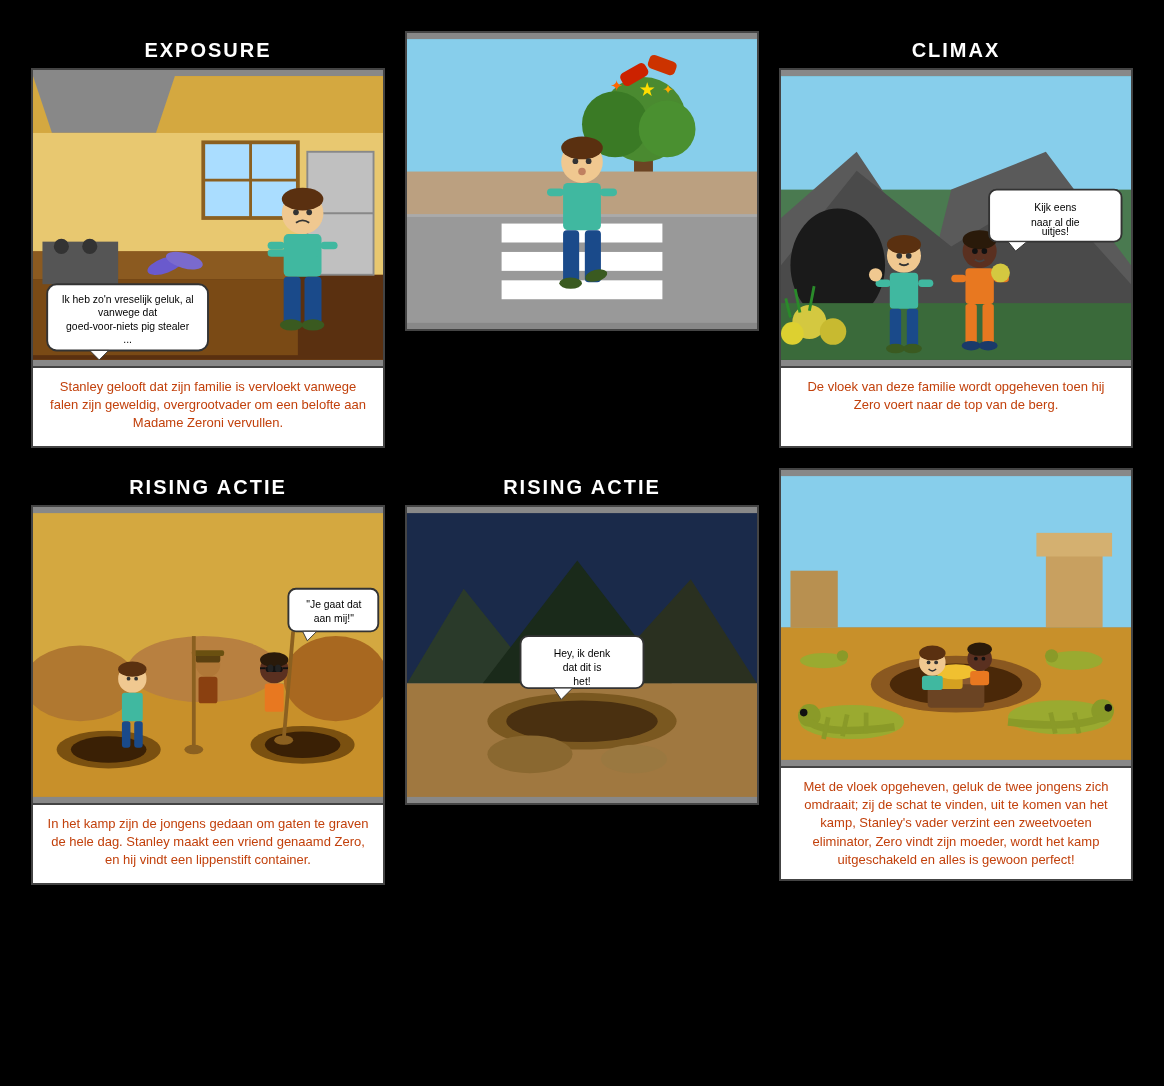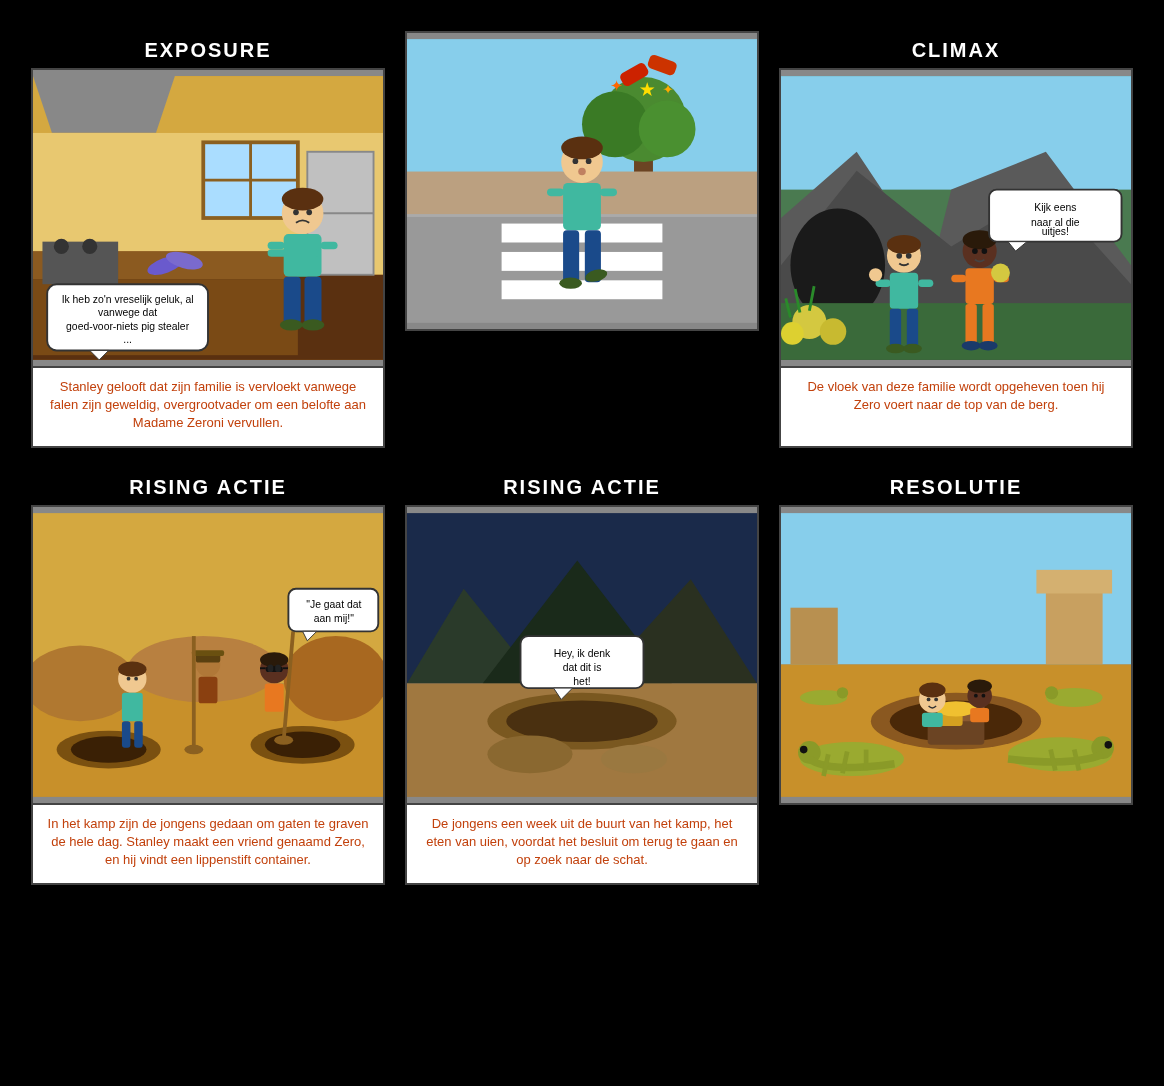--- a/index.html
+++ b/index.html
@@ -330,25 +330,23 @@
         <ellipse cx="130" cy="255" rx="45" ry="20" fill="#8a6830"></ellipse>
         <ellipse cx="240" cy="260" rx="35" ry="15" fill="#9a7840"></ellipse>
 
         <rect x="120" y="130" width="130" height="55" rx="8" fill="white" stroke="#333" stroke-width="2"></rect>
         <polygon points="155,185 175,185 163,197" fill="white" stroke="#333" stroke-width="1"></polygon>
         <text x="185" y="152" font-size="11" fill="#000" text-anchor="middle" font-family="Arial">Hey, ik denk</text>
         <text x="185" y="167" font-size="11" fill="#000" text-anchor="middle" font-family="Arial">dat dit is</text>
         <text x="185" y="182" font-size="11" fill="#000" text-anchor="middle" font-family="Arial">het!</text>
       </svg>
     </div>
-    <div class="cell-text">De jongens een week uit de buurt van het kamp, het eten van uien, voordat het besluit om terug te gaan en op zoek naar de schat.</div>
-  </div>
-
-  <div class="cell">
-    <div class="cell-title">RESOLUTIE</div>
+  </div>
+
+  <div class="cell">
     <div class="cell-image">
       <svg class="scene-svg" viewBox="0 0 370 300" xmlns="http://www.w3.org/2000/svg">
 
         <rect width="370" height="160" fill="#87CEEB"></rect>
 
         <rect x="280" y="80" width="60" height="80" fill="#c8a060"></rect>
         <rect x="270" y="60" width="80" height="25" fill="#d4b070"></rect>
         <rect x="10" y="100" width="50" height="60" fill="#b89050"></rect>
 
         <rect y="160" width="370" height="140" fill="#c8902a"></rect>
@@ -390,15 +388,16 @@
         <path d="M156,204 Q160,208 164,204" stroke="#333" stroke-width="1.5" fill="none"></path>
         <rect x="149" y="211" width="22" height="15" rx="3" fill="#40b8a0"></rect>
 
         <circle cx="210" cy="193" r="13" fill="#5a3020"></circle>
         <ellipse cx="210" cy="183" rx="13" ry="7" fill="#2a1a0a"></ellipse>
         <circle cx="206" cy="193" r="2" fill="#111"></circle>
         <circle cx="214" cy="193" r="2" fill="#111"></circle>
         <rect x="200" y="206" width="20" height="15" rx="3" fill="#e87820"></rect>
       </svg>
     </div>
+    <div class="cell-text">Met de vloek opgeheven, geluk de twee jongens zich omdraait; zij de schat te vinden, uit te komen van het kamp, Stanley's vader verzint een zweetvoeten eliminator, Zero vindt zijn moeder, wordt het kamp uitgeschakeld en alles is gewoon perfect!</div>
   </div>
 
 </div>
 
 </body></html>

